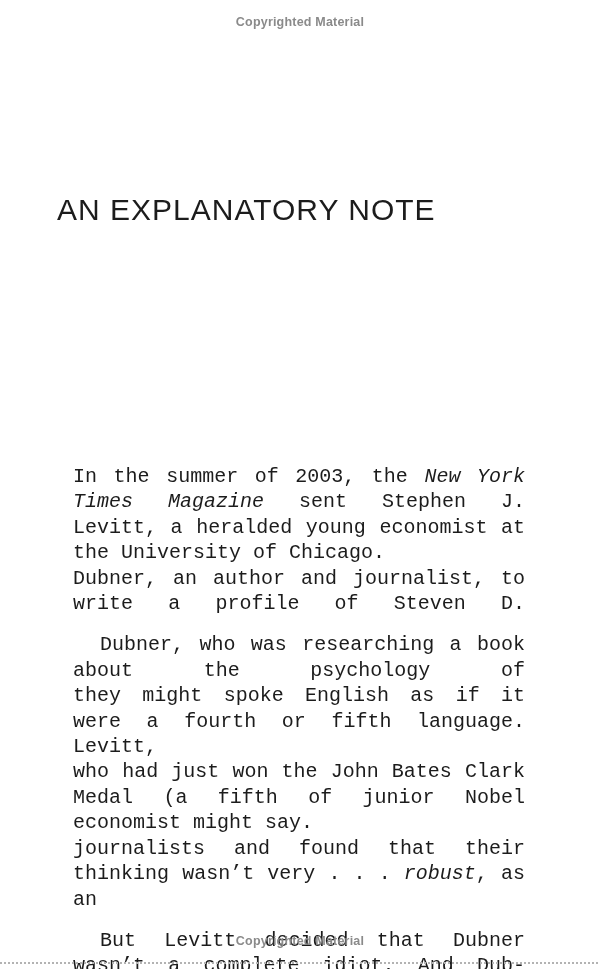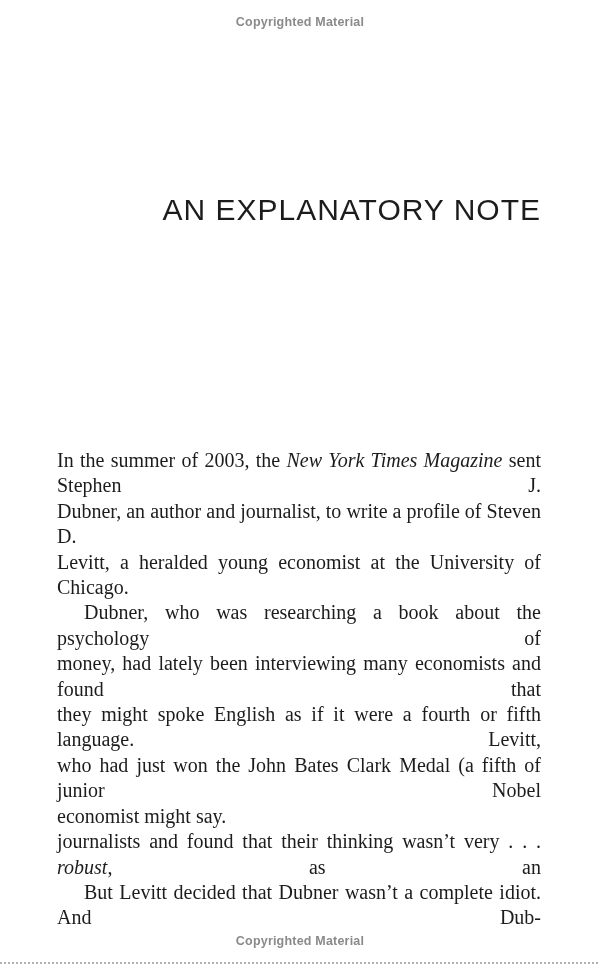--- a/index.html
+++ b/index.html
@@ -27,40 +27,40 @@
     color: var(--copyright-color, #8a8a8a);
   }
   .copyright.top { top: 15px; }
   .copyright.bottom { top: 934px; }
   .chapter-title {
     position: absolute;
     top: 194px;
     left: 57px;
     width: 484px;
     margin: 0;
-    text-align: right;
+    text-align: left;
     font-family: "Liberation Sans", sans-serif;
     font-weight: normal;
     font-size: 30px;
     line-height: 32px;
     letter-spacing: 1px;
     color: var(--text-color, #1c1c1c);
     white-space: nowrap;
   }
   .body-text {
     position: absolute;
     top: 448px;
     left: 57px;
     width: 484px;
     font-family: "Liberation Serif", serif;
     font-size: 20px;
     line-height: 25.4px;
     color: var(--text-color, #1c1c1c);
   }
-  .para { margin: 0; }
+  .para { margin: 16px; font-family: Liberation Mono, monospace; }
   .line {
     text-align: justify;
     text-align-last: justify;
     white-space: normal;
   }
   .line.no-just {
     text-align-last: left;
   }
   .line.indented {
     text-indent: 27px;
@@ -86,26 +86,25 @@
 
 <div class="page">
 
   <div class="copyright top">Copyrighted Material</div>
 
   <h1 class="chapter-title">AN EXPLANATORY NOTE</h1>
 
   <div class="body-text" id="body-text">
       <div class="para">
         <div class="line"><span>In the summer of 2003, the </span><em>New York Times Magazine</em><span> sent Stephen J.</span></div>
+        <div class="line no-just"><span>Levitt, a heralded young economist at the University of Chicago.</span></div>
         <div class="line"><span>Dubner, an author and journalist, to write a profile of Steven D.</span></div>
-        <div class="line no-just"><span>Levitt, a heralded young economist at the University of Chicago.</span></div>
       </div>
       <div class="para">
         <div class="line indented"><span>Dubner, who was researching a book about the psychology of</span></div>
-        <div class="line"><span>money, had lately been interviewing many economists and found that</span></div>
         <div class="line"><span>they might spoke English as if it were a fourth or fifth language. Levitt,</span></div>
         <div class="line"><span>who had just won the John Bates Clark Medal (a fifth of junior Nobel</span></div>
         <div class="line no-just"><span>economist might say.</span></div>
         <div class="line"><span>journalists and found that their thinking wasn’t very . . . </span><em>robust</em><span>, as an</span></div>
       </div>
       <div class="para">
         <div class="line indented"><span>But Levitt decided that Dubner wasn’t a complete idiot. And Dub-</span></div>
       </div>
     </div>
 

